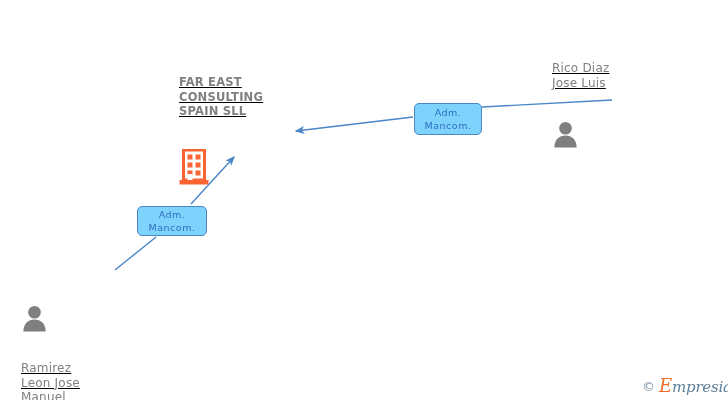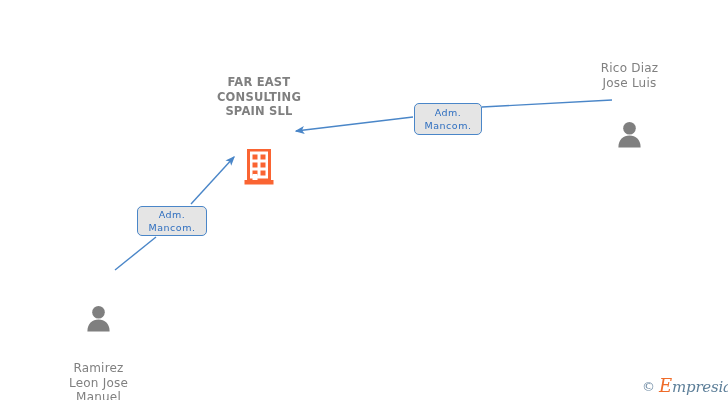--- a/index.html
+++ b/index.html
@@ -23,22 +23,22 @@
     left: 0;
     top: 0;
     width: 728px;
     height: 400px;
     pointer-events: none;
   }
 
   
   .node {
     position: absolute;
-    text-align: center;
     white-space: pre-line;
+    text-decoration: underline;
   }
 
   
   .company-node {
     left: 179px;
     top: 56px;
     width: 160px;
   }
   .company-label {
     font-size: 11.5px;
@@ -78,21 +78,21 @@
     width: 155px;
   }
   .person-node-left .person-label {
     margin-top: 10px;
   }
 
   
   .rel-box {
     position: absolute;
     box-sizing: border-box;
-    background: #e5e5e5;
+    background: #7dd3fc;
     border: 1px solid #4a86c8;
     border-radius: 5px;
     color: #2f6fc0;
     font-size: 9.5px;
     line-height: 13px;
     letter-spacing: 0.5px;
     text-align: center;
     display: flex;
     flex-direction: column;
     align-items: center;

